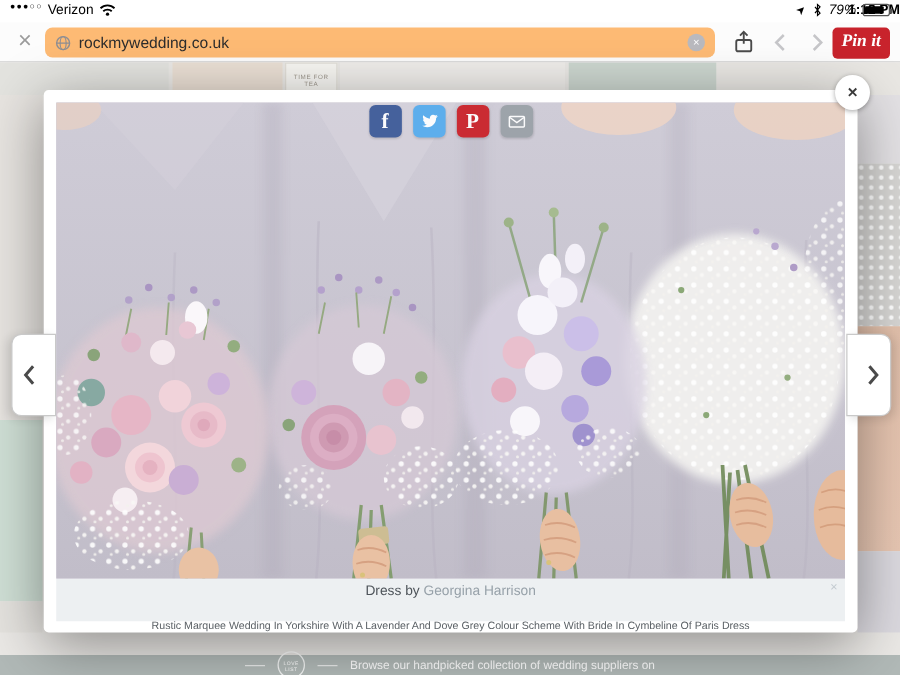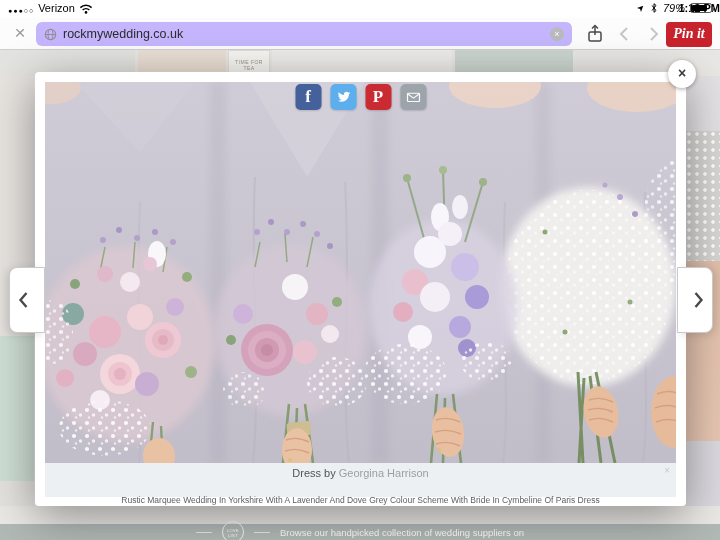--- a/index.html
+++ b/index.html
@@ -1,34 +1,34 @@
 <!DOCTYPE html>
 <html><head>
 <meta charset="utf-8">
 <style>
   html,body{margin:0;padding:0;background:#777;}
   *{box-sizing:border-box;font-family:"Liberation Sans",sans-serif;}
   .screen{position:relative;width:720px;height:540px;margin:0 auto;background:#fff;overflow:hidden;}
 
   
   .status-bar{position:absolute;top:0;left:0;width:720px;height:18px;background:#fff;font-size:11px;color:#000;}
-  .sb-left{position:absolute;left:8px;top:2px;display:flex;align-items:flex-end;gap:4px;}
+  .sb-left{position:absolute;left:8px;top:2px;display:flex;align-items:flex-start;gap:4px;}
   .sb-dots{font-size:7px;letter-spacing:1px;color:#000;}
   .sb-carrier{font-size:11px;}
   .sb-time{position:absolute;left:0;right:0;top:2px;text-align:right;font-size:11px;font-weight:bold;margin-left:11px;}
   .sb-right{position:absolute;right:8px;top:2px;display:flex;align-items:center;gap:5px;}
   .nav-arrow{display:inline-block;font-size:9px;transform:rotate(-45deg);color:#000;}
   .battery{position:relative;width:22px;height:10px;border:1px solid #555;border-radius:2.5px;}
   .battery .fill{position:absolute;left:1px;top:1px;bottom:1px;width:15px;background:#000;border-radius:1px;}
   .battery .nub{position:absolute;right:-3px;top:2.5px;width:2px;height:4px;background:#555;border-radius:0 1px 1px 0;}
 
   
   .toolbar{position:absolute;top:18px;left:0;width:720px;height:32px;background:#fcfcfc;border-bottom:1px solid #cfcfcf;}
   .tab-close{position:absolute;left:8px;top:3px;width:24px;height:24px;font-size:19px;line-height:24px;text-align:center;color:#9b9b9b;cursor:pointer;}
-  .url-field{position:absolute;left:36px;top:4px;width:536px;height:24px;background:#c4b5fd;border-radius:6px;display:flex;align-items:center;padding:0 8px;}
+  .url-field{position:absolute;left:36px;top:4px;width:536px;height:24px;background:#fdba74;border-radius:6px;display:flex;align-items:center;padding:0 8px;}
   .url-text{font-size:12.5px;color:#2d2d2d;margin-left:6px;flex:1;}
   .clear-btn{width:14px;height:14px;border-radius:50%;background:#b9b9be;color:#fff;font-size:9px;line-height:14px;text-align:center;}
   .tb-icon{position:absolute;top:6px;width:22px;height:20px;}
   .chev{stroke:#c6c6c9;stroke-width:2;fill:none;}
   .pin-btn{position:absolute;right:8px;top:4px;width:46px;height:25px;background:#c8232c;border-radius:4px;color:#fff;text-align:center;line-height:24px;font-family:"Liberation Serif",serif;font-style:italic;font-weight:bold;font-size:14px;}
 
   
   .page{position:absolute;top:50px;left:0;width:720px;height:490px;background:#eae8e5;}
   .strip{position:absolute;top:0;height:26px;}
   .tea-card{position:absolute;left:228px;top:0;width:42px;height:24px;background:#f7f6f2;border:1px solid #e2dfd8;font-size:5px;color:#9a948a;text-align:center;padding-top:8px;letter-spacing:.5px;}

